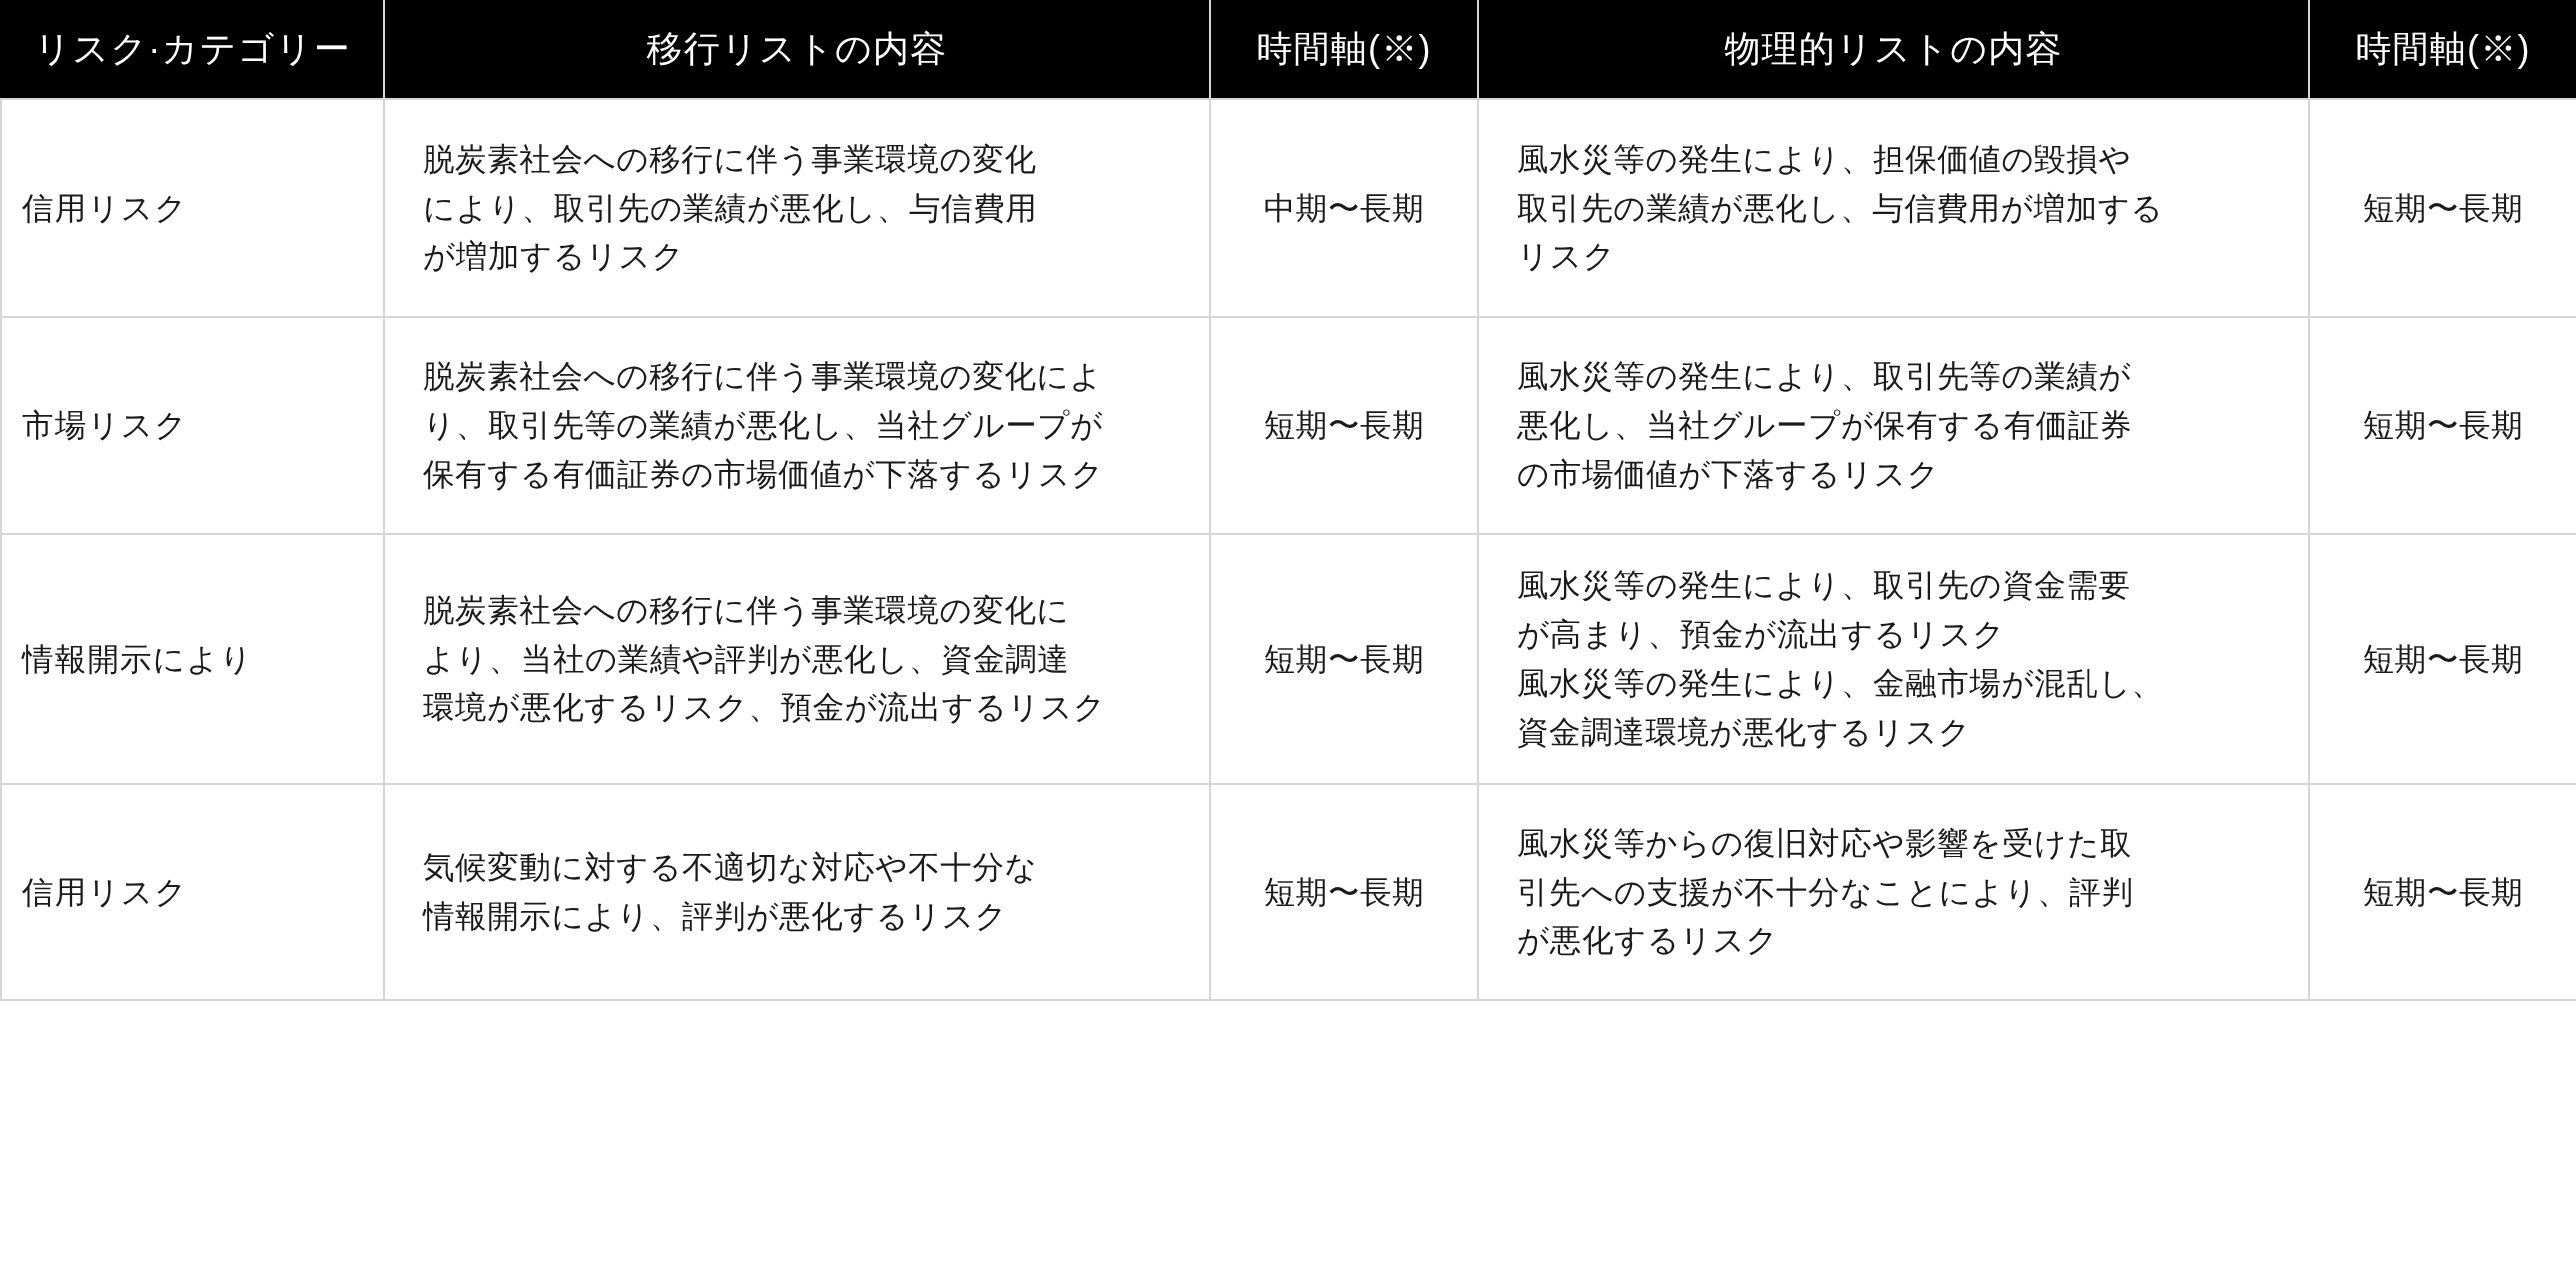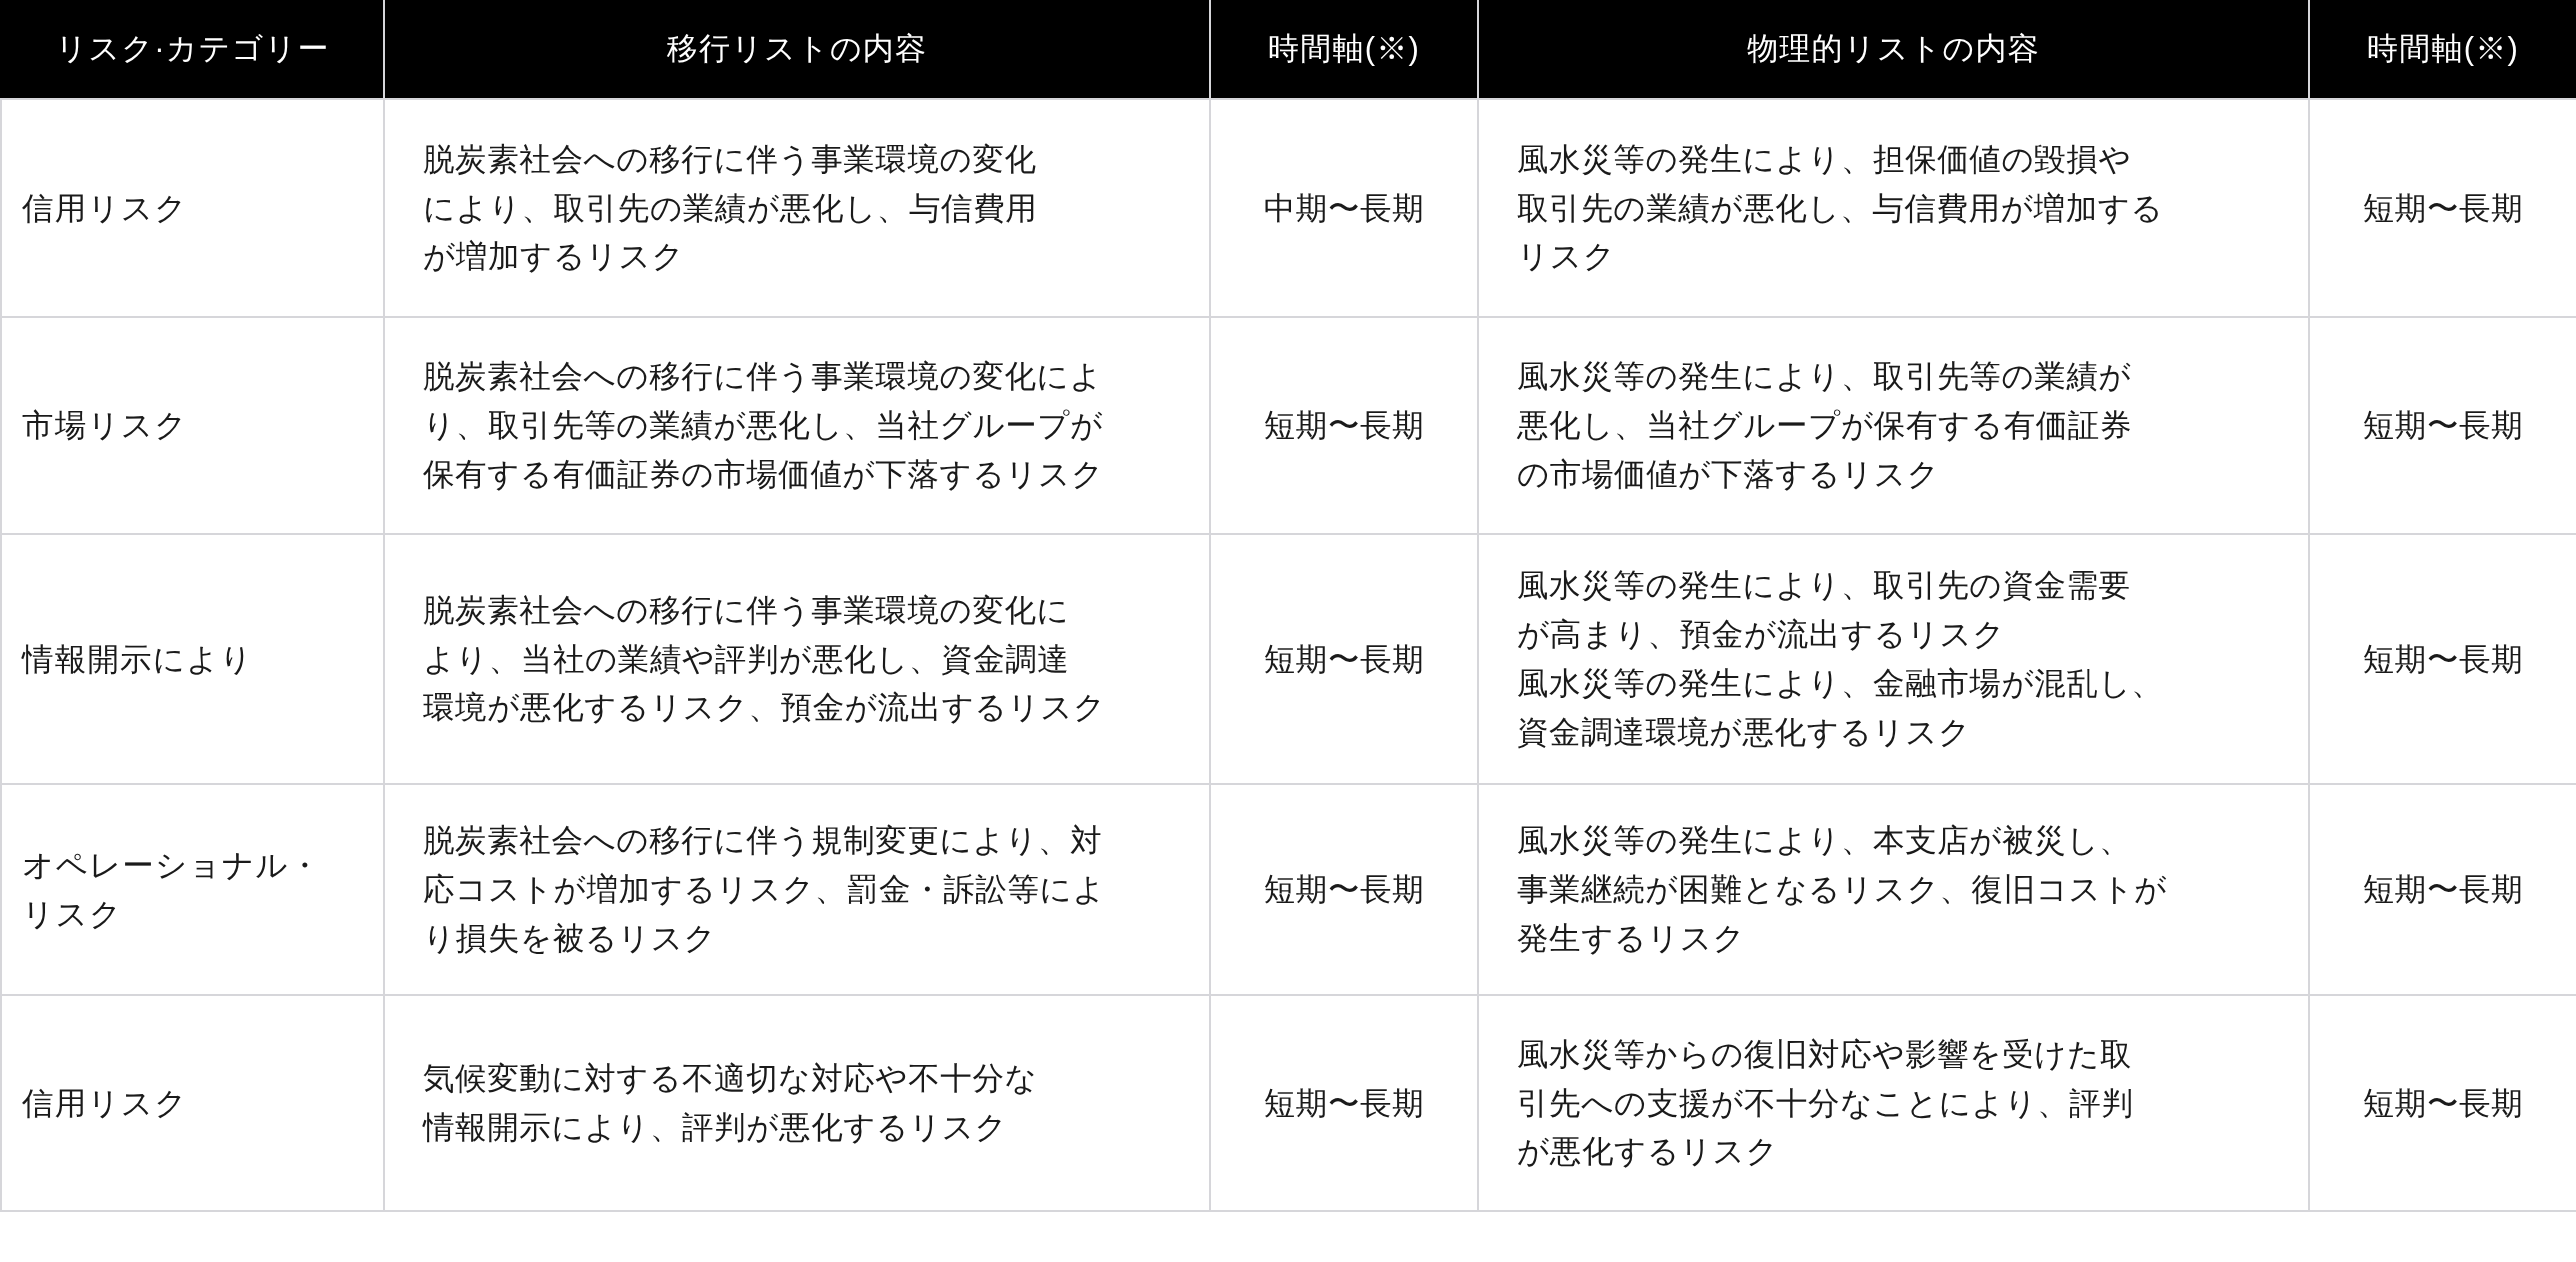--- a/index.html
+++ b/index.html
@@ -24,21 +24,21 @@
     table-layout: fixed;
     width: 2576px;
   }
   th, td {
     box-sizing: border-box;
     overflow: hidden;
   }
   th {
     background: #000000;
     color: #ffffff;
-    font-size: 31px;
+    font-size: 36px;
     font-weight: 400;
     text-align: center;
     vertical-align: middle;
     border: 2.3px solid #d6d6da;
     border-top: none;
     letter-spacing: 1.2px;
   }
   thead tr { height: 99px; }
   thead th:first-child { border-left-color: #000000; }
   thead th:last-child  { border-right-color: #000000; }
@@ -133,32 +133,20 @@
         <td class="content">脱炭素社会への移行に伴う事業環境の変化に
 より、当社の業績や評判が悪化し、資金調達
 環境が悪化するリスク、預金が流出するリスク</td>
         <td class="time">短期〜長期</td>
         <td class="content">風水災等の発生により、取引先の資金需要
 が高まり、預金が流出するリスク
 風水災等の発生により、金融市場が混乱し、
 資金調達環境が悪化するリスク</td>
         <td class="time">短期〜長期</td>
       </tr>
-      <tr class="r4">
-        <td class="cat">オペレーショナル・
-リスク</td>
-        <td class="content">脱炭素社会への移行に伴う規制変更により、対
-応コストが増加するリスク、罰金・訴訟等によ
-り損失を被るリスク</td>
-        <td class="time">短期〜長期</td>
-        <td class="content">風水災等の発生により、本支店が被災し、
-事業継続が困難となるリスク、復旧コストが
-発生するリスク</td>
-        <td class="time">短期〜長期</td>
-      </tr>
       <tr class="r5">
         <td class="cat">信用リスク</td>
         <td class="content">気候変動に対する不適切な対応や不十分な
 情報開示により、評判が悪化するリスク</td>
         <td class="time">短期〜長期</td>
         <td class="content">風水災等からの復旧対応や影響を受けた取
 引先への支援が不十分なことにより、評判
 が悪化するリスク</td>
         <td class="time">短期〜長期</td>
       </tr>

